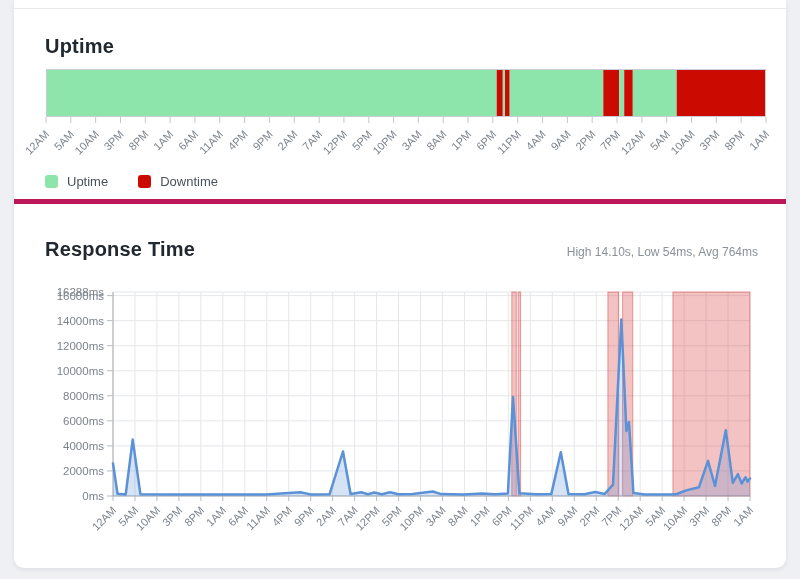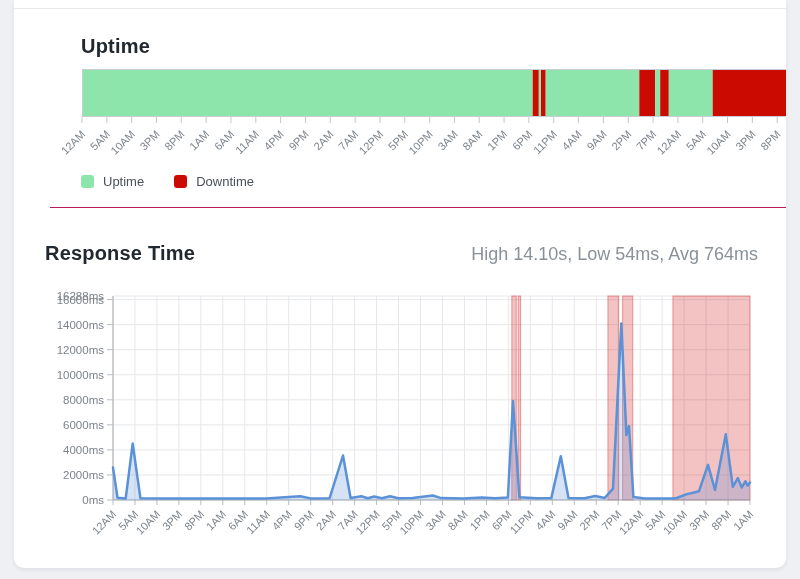--- a/index.html
+++ b/index.html
@@ -15,39 +15,39 @@
     border-radius: 0 0 10px 10px;
     box-shadow: 0 2px 4px rgba(30,40,60,0.08);
     height: 568px;
     overflow: hidden;
   }
   .card-top-strip {
     height: 9px;
     border-bottom: 1px solid #e7e9ec;
   }
   .panel { display: block; }
-  .panel.uptime { padding: 26px 0 16px 0; border-bottom: 1px solid #be185d; margin-left: 36px; }
+  .panel.uptime { padding: 26px 0 8px 0; border-bottom: 5px solid #be185d; }
   .panel.response { padding: 34px 0 10px 0; }
   h2.panel-title {
     font-size: 20px;
     line-height: 23px;
     font-weight: 700;
     color: #212830;
     letter-spacing: 0.2px;
   }
   .panel.uptime h2.panel-title { margin: 0 0 11px 31px; }
   .panel-header {
     display: flex;
     justify-content: space-between;
     align-items: baseline;
     padding: 0 28px 0 31px;
     margin-bottom: 23px;
   }
   .stats-text {
-    font-size: 18px;
+    font-size: 12px;
     color: #8a9199;
   }
   svg { display: block; }
   .legend {
     display: flex;
     align-items: center;
     gap: 30px;
     margin: 2px 0 0 31px;
     height: 20px;
   }

